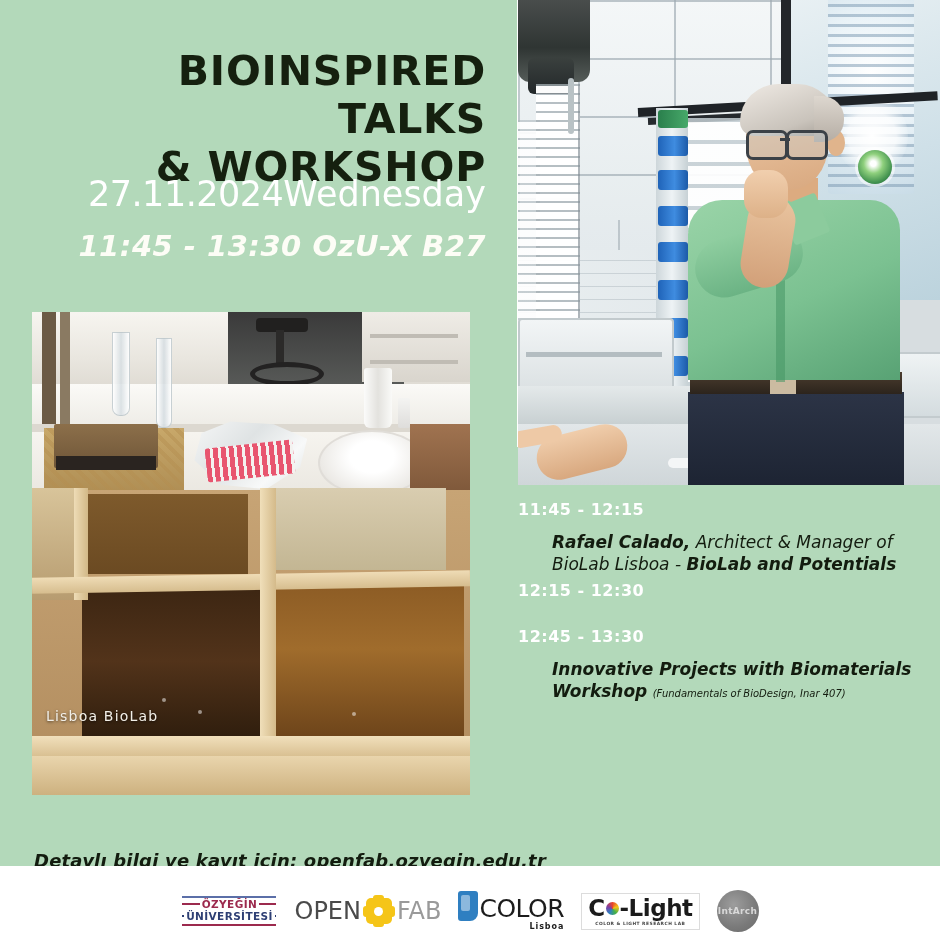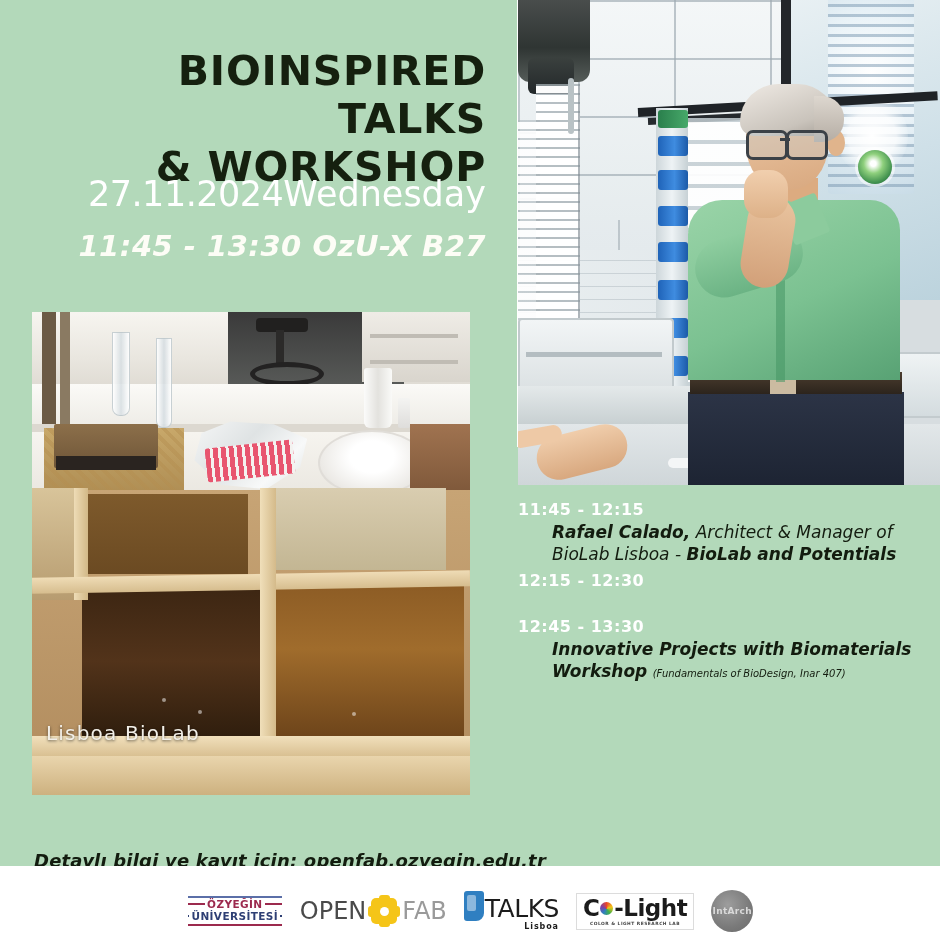--- a/index.html
+++ b/index.html
@@ -230,34 +230,34 @@
      background:linear-gradient(#f1e0bc,#d9c092);}
   .pl-frameV1{position:absolute;left:228px;top:176px;width:16px;height:262px;
      background:linear-gradient(to right,#f0dfba,#d4ba8a);}
   .pl-frameV2{position:absolute;left:42px;top:176px;width:14px;height:112px;
      background:linear-gradient(to right,#eedcb6,#d2b887);}
   .pl-frameBot{position:absolute;left:0;top:444px;width:438px;height:39px;
      background:linear-gradient(#e9d5ad,#cdb17f);}
   .pl-speck{position:absolute;width:4px;height:4px;border-radius:50%;background:rgba(255,255,255,.5);}
 
   .pl-caption{
-    position:absolute;left:14px;top:409px;
-    font-size:20px;color:#f2efe8;letter-spacing:1.2px;
+    position:absolute;left:14px;top:396px;
+    font-size:14px;color:#f2efe8;letter-spacing:1.2px;
     text-shadow:0 1px 3px rgba(0,0,0,.6);
     font-family:"DejaVu Sans", sans-serif;
   }
 
   
   .schedule{position:absolute;left:518px;top:500px;width:408px;}
   .sch-item{margin-bottom:6px;}
   .sch-time{
     font-size:16px;font-weight:700;color:#ffffff;letter-spacing:0.5px;line-height:1.25;
   }
   .sch-desc{
-    margin-left:34px;margin-top:1px;
+    margin-left:34px;margin-top:11px;
     font-size:17px;font-style:italic;color:#131c0f;line-height:1.3;
   }
   .sch-desc b{font-weight:700;}
   .sch-desc .nm{font-weight:700;}
   .sch-desc .sm{font-size:10px;font-weight:400;font-style:italic;}
   .sch-gap{height:20px;}
 
   
   .footer-note{
     position:absolute;left:34px;top:810px;
@@ -477,21 +477,21 @@
       <span class="w1">OPEN</span>
       <span class="gear">
           <i></i>
         </span>
       <span class="w2">FAB</span>
     </div>
 
     <div class="logo lg-bio">
       <div class="top">
         <span class="bmark"></span>
-        <span class="bt">TALKS</span>
+        <span class="bt">COLOR</span>
       </div>
       <span class="bsub" style="align-self:flex-end">Lisboa</span>
     </div>
 
     <div class="logo lg-col">
       <span class="cl">
           <span>C</span>
           <span class="dot"></span>
           <span>-Light</span>
         </span>

